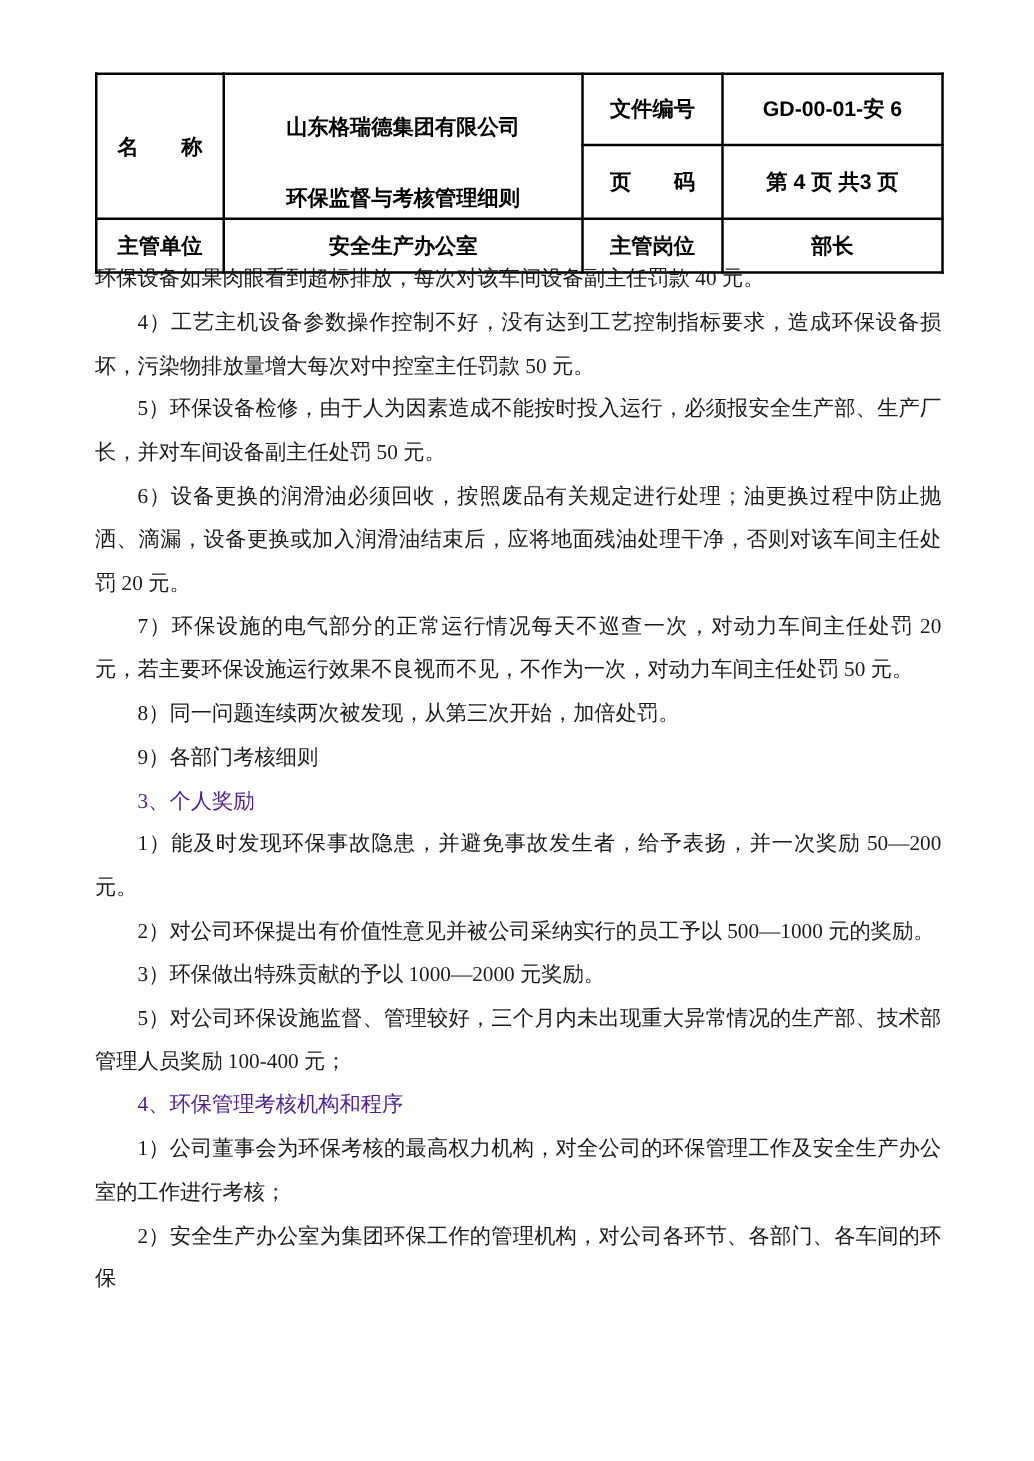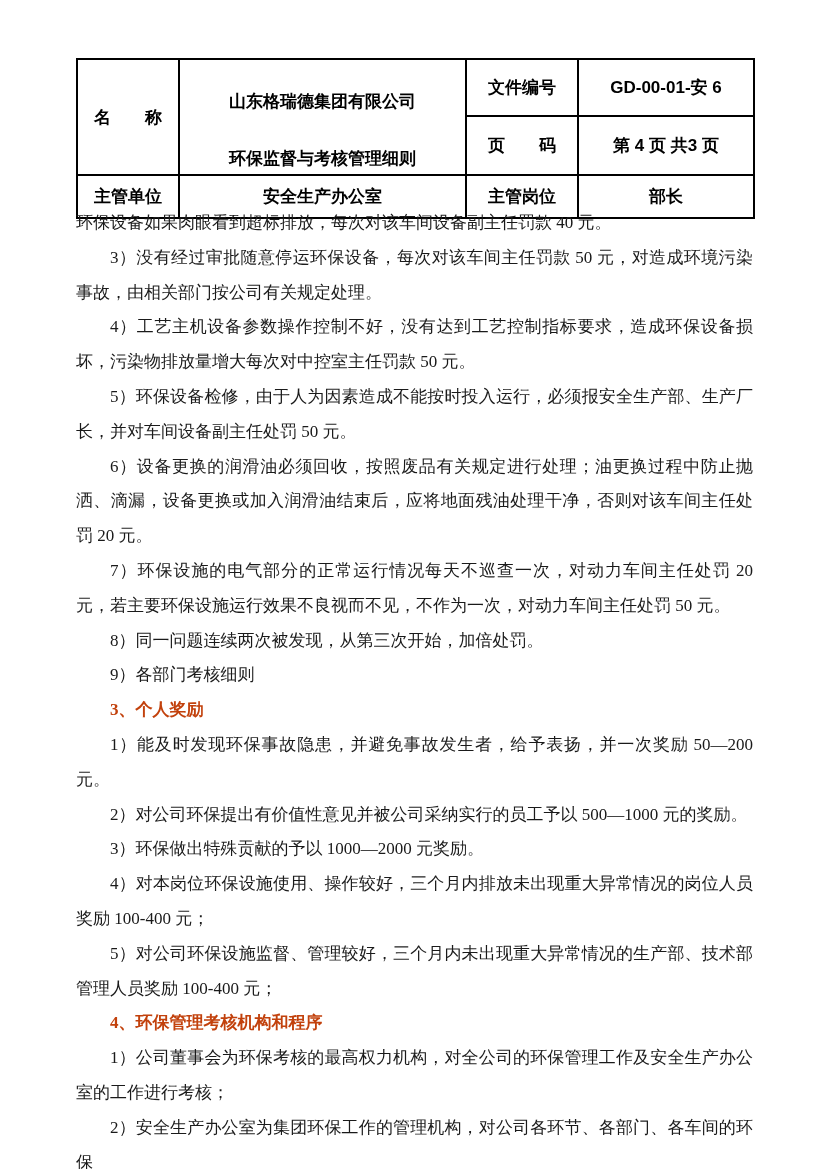--- a/index.html
+++ b/index.html
@@ -40,21 +40,21 @@
     left: 76px;
     top: 206px;
     width: 677px;
     font-size: 17px;
     line-height: 34.8px;
     text-align: justify;
     color: #1a1a1a;
   }
   .body-text p { text-indent: 2em; }
   .body-text p.cont { text-indent: 0; }
-  .body-text p.heading { font-weight: bold; color: #c2410c; }
+  .body-text p.heading { font-weight: normal; color: #4c1d95; }
 </style>
 </head>
 <body>
 
 <div class="page">
 
   <table class="doc-table">
     <colgroup>
       <col style="width:102px">
       <col style="width:287px">
@@ -79,31 +79,29 @@
         <td>主管单位</td>
         <td>安全生产办公室</td>
         <td>主管岗位</td>
         <td>部长</td>
       </tr>
     </tbody>
   </table>
 
   <div class="body-text">
     <p class="cont">环保设备如果肉眼看到超标排放，每次对该车间设备副主任罚款 40 元。</p>
-    <p>3）没有经过审批随意停运环保设备，每次对该车间主任罚款 50 元，对造成环境污染事故，由相关部门按公司有关规定处理。</p>
     <p>4）工艺主机设备参数操作控制不好，没有达到工艺控制指标要求，造成环保设备损坏，污染物排放量增大每次对中控室主任罚款 50 元。</p>
     <p>5）环保设备检修，由于人为因素造成不能按时投入运行，必须报安全生产部、生产厂长，并对车间设备副主任处罚 50 元。</p>
     <p>6）设备更换的润滑油必须回收，按照废品有关规定进行处理；油更换过程中防止抛洒、滴漏，设备更换或加入润滑油结束后，应将地面残油处理干净，否则对该车间主任处罚 20 元。</p>
     <p>7）环保设施的电气部分的正常运行情况每天不巡查一次，对动力车间主任处罚 20 元，若主要环保设施运行效果不良视而不见，不作为一次，对动力车间主任处罚 50 元。</p>
     <p>8）同一问题连续两次被发现，从第三次开始，加倍处罚。</p>
     <p>9）各部门考核细则</p>
     <p class="heading">3、个人奖励</p>
     <p>1）能及时发现环保事故隐患，并避免事故发生者，给予表扬，并一次奖励 50—200 元。</p>
     <p>2）对公司环保提出有价值性意见并被公司采纳实行的员工予以 500—1000 元的奖励。</p>
     <p>3）环保做出特殊贡献的予以 1000—2000 元奖励。</p>
-    <p>4）对本岗位环保设施使用、操作较好，三个月内排放未出现重大异常情况的岗位人员奖励 100-400 元；</p>
     <p>5）对公司环保设施监督、管理较好，三个月内未出现重大异常情况的生产部、技术部管理人员奖励 100-400 元；</p>
     <p class="heading">4、环保管理考核机构和程序</p>
     <p>1）公司董事会为环保考核的最高权力机构，对全公司的环保管理工作及安全生产办公室的工作进行考核；</p>
     <p>2）安全生产办公室为集团环保工作的管理机构，对公司各环节、各部门、各车间的环保</p>
   </div>
 
 </div>
 
 </body></html>

